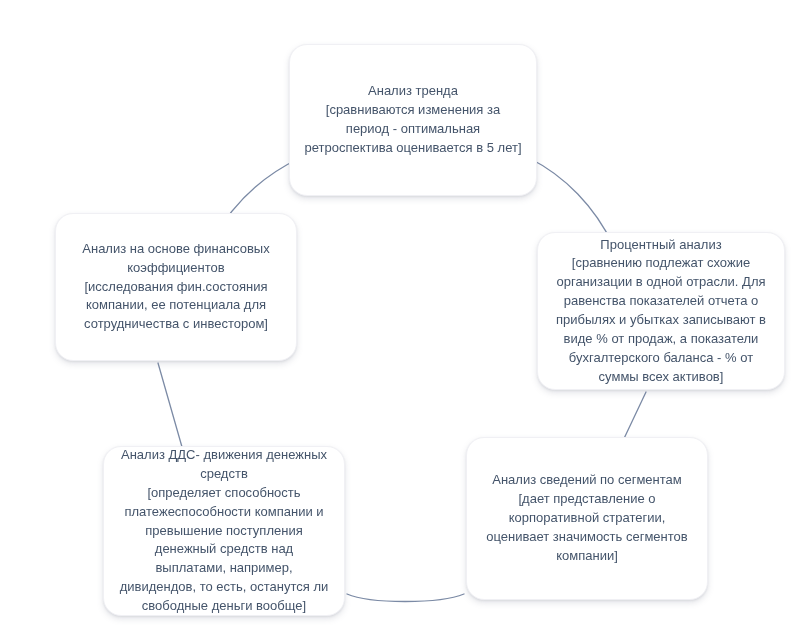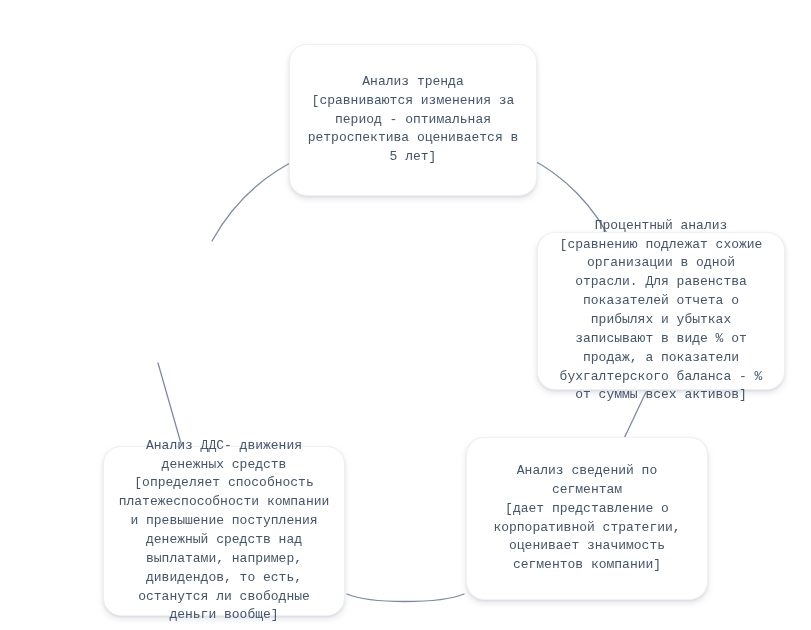--- a/index.html
+++ b/index.html
@@ -6,21 +6,21 @@
     margin: 0;
     padding: 0;
     background: #ffffff;
   }
   #canvas {
     position: relative;
     width: 811px;
     height: 630px;
     background: #ffffff;
     overflow: hidden;
-    font-family: Liberation Mono, monospace;
+    font-family: Liberation Sans, sans-serif;
   }
   #connectors {
     position: absolute;
     left: 0;
     top: 0;
     width: 811px;
     height: 630px;
     pointer-events: none;
   }
   .node {
@@ -85,14 +85,18 @@
   <div class="node" id="node-percent">
     <div class="node-text">Процентный анализ
 [сравнению подлежат схожие организации в одной отрасли. Для равенства показателей отчета о прибылях и убытках записывают в виде % от продаж, а показатели бухгалтерского баланса - % от суммы всех активов]</div>
   </div>
 
   <div class="node" id="node-cashflow">
     <div class="node-text">Анализ ДДС- движения денежных средств
 [определяет способность платежеспособности компании и превышение поступления денежный средств над выплатами, например, дивидендов, то есть, останутся ли свободные деньги вообще]</div>
   </div>
 
+  <div class="node" id="node-ratios">
+    <div class="node-text">Анализ на основе финансовых коэффициентов
+[исследования фин.состояния компании, ее потенциала для сотрудничества с инвестором]</div>
+  </div>
 
 </div>
 
 </body></html>

